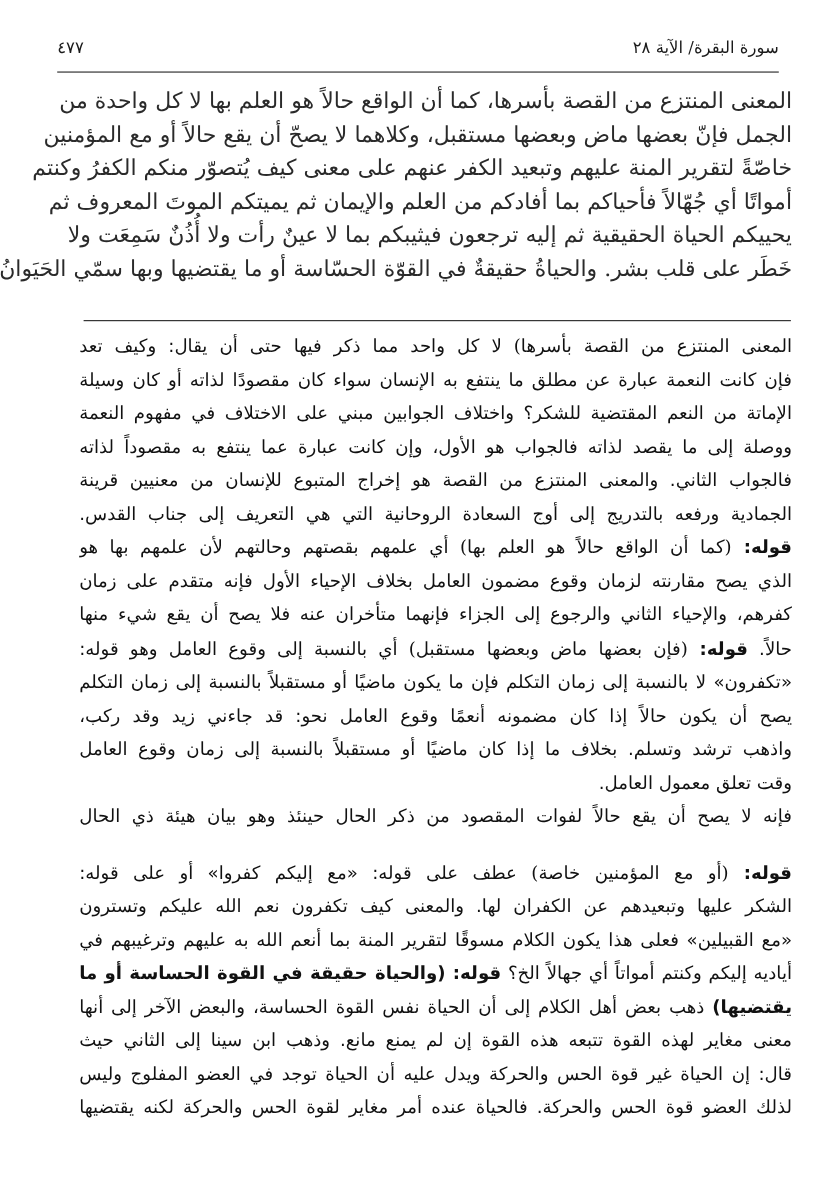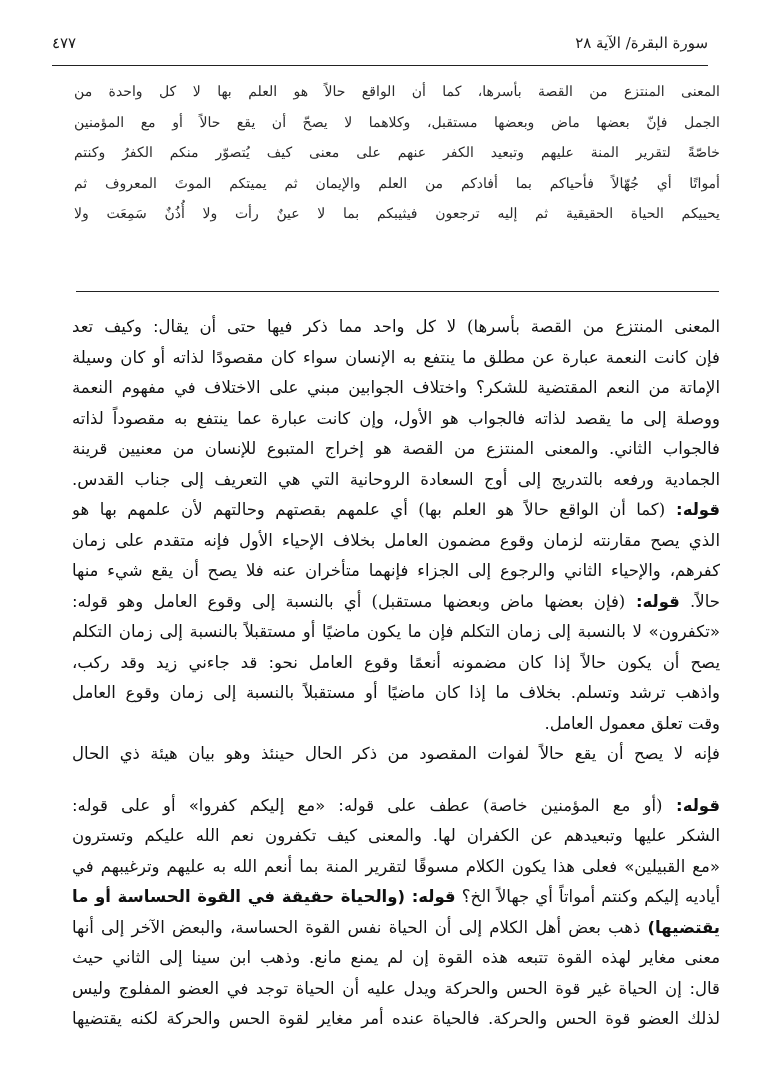--- a/index.html
+++ b/index.html
@@ -47,40 +47,40 @@
     }
     .matn {
       position: absolute;
       top: 76px;
       left: 74px;
       width: 646px;
       direction: rtl;
       text-align: justify;
       text-align-last: justify;
       font-family: "DejaVu Serif", serif;
-      font-size: 14px;
+      font-size: 20px;
       line-height: 30.5px;
       color: #2a2a2a;
     }
     .matn .line {
       display: block;
       white-space: nowrap;
       text-align: justify;
       text-align-last: justify;
     }
     .divider-rule {
       position: absolute;
       top: 291px;
       left: 76px;
       width: 643px;
       border-top: 1.5px solid #222;
     }
     .sharh {
       position: absolute;
-      top: 312px;
+      top: 300px;
       left: 72px;
       width: 648px;
       direction: rtl;
       font-family: "DejaVu Sans", sans-serif;
       font-size: 16.5px;
       line-height: 30.5px;
       color: #111;
     }
     .sharh .line {
       display: block;
@@ -106,20 +106,21 @@
     <span class="page-num">٤٧٧</span>
   </div>
   <div class="head-rule"></div>
 
   <div class="matn">
     <span class="line">المعنى المنتزع من القصة بأسرها، كما أن الواقع حالاً هو العلم بها لا كل واحدة من</span>
     <span class="line">الجمل فإنّ بعضها ماض وبعضها مستقبل، وكلاهما لا يصحّ أن يقع حالاً أو مع المؤمنين</span>
     <span class="line">خاصّةً لتقرير المنة عليهم وتبعيد الكفر عنهم على معنى كيف يُتصوّر منكم الكفرُ وكنتم</span>
     <span class="line">أمواتًا أي جُهّالاً فأحياكم بما أفادكم من العلم والإيمان ثم يميتكم الموتَ المعروف ثم</span>
     <span class="line">يحييكم الحياة الحقيقية ثم إليه ترجعون فيثيبكم بما لا عينٌ رأت ولا أُذُنٌ سَمِعَت ولا</span>
+    <span class="line">خَطَر على قلب بشر. والحياةُ حقيقةٌ في القوّة الحسّاسة أو ما يقتضيها وبها سمّي الحَيَوانُ</span>
   </div>
 
   <div class="divider-rule"></div>
 
   <div class="sharh">
     <div id="para1">
         <span class="line"><span class="quoted">المعنى المنتزع من القصة بأسرها)</span><span> لا كل واحد مما ذكر فيها حتى أن يقال: وكيف تعد</span></span>
         <span class="line"><span>فإن كانت النعمة عبارة عن مطلق ما ينتفع به الإنسان سواء كان مقصودًا لذاته أو كان وسيلة</span></span>
         <span class="line"><span>الإماتة من النعم المقتضية للشكر؟ واختلاف الجوابين مبني على الاختلاف في مفهوم النعمة</span></span>
         <span class="line"><span>ووصلة إلى ما يقصد لذاته فالجواب هو الأول، وإن كانت عبارة عما ينتفع به مقصوداً لذاته</span></span>

